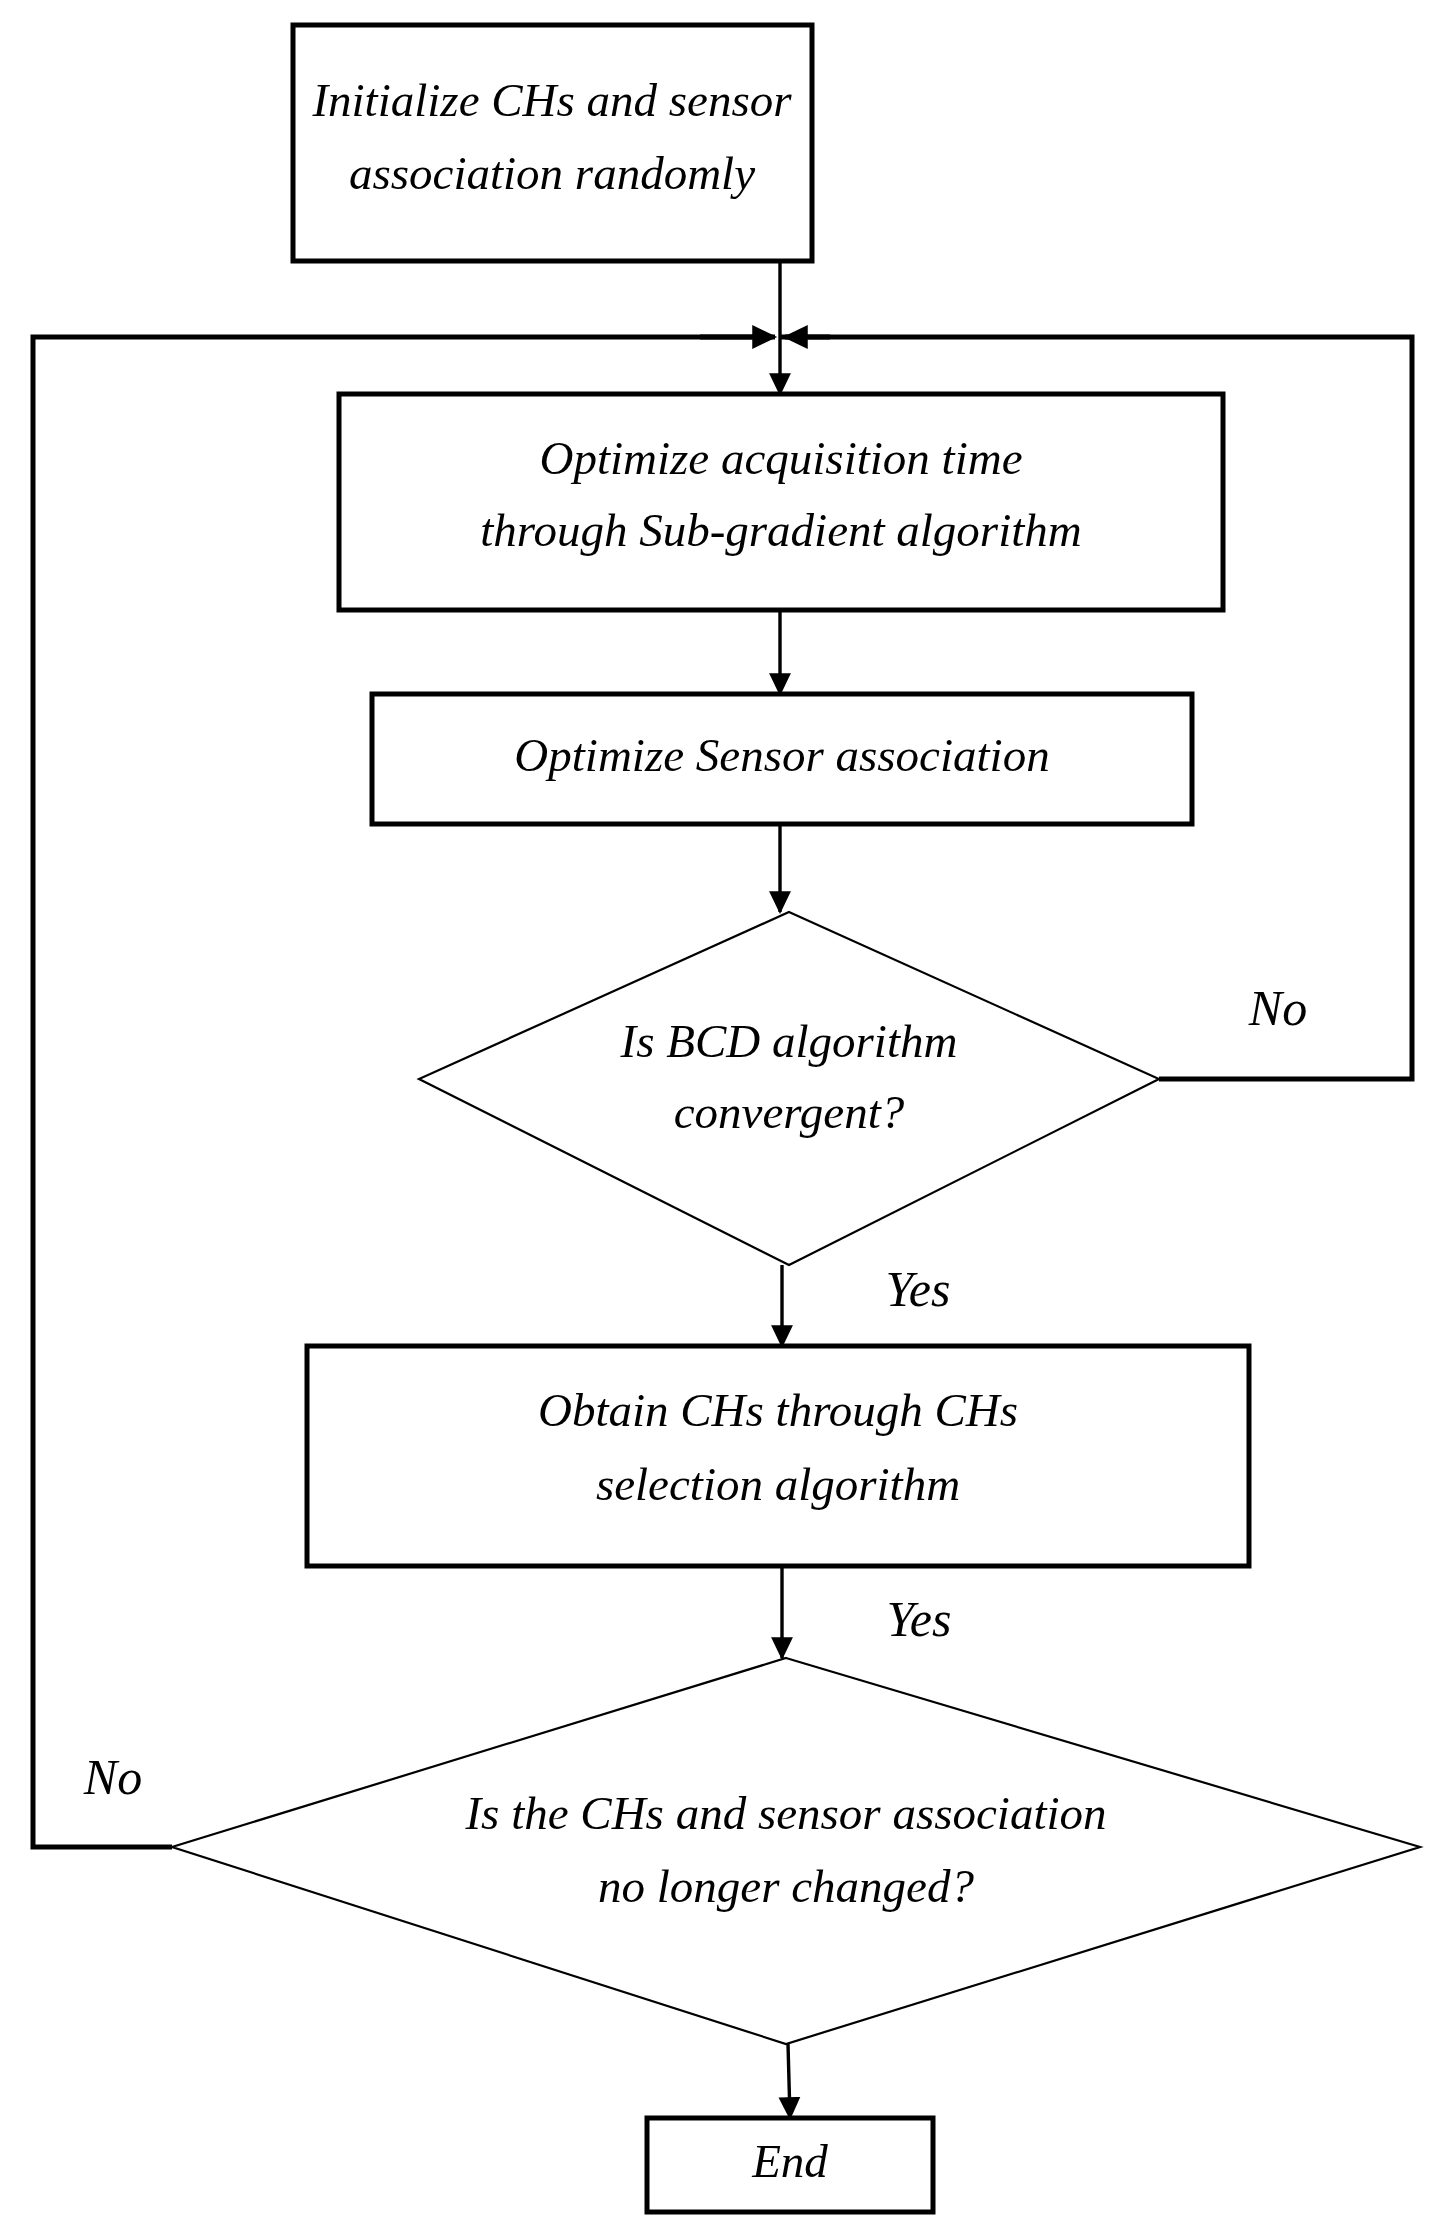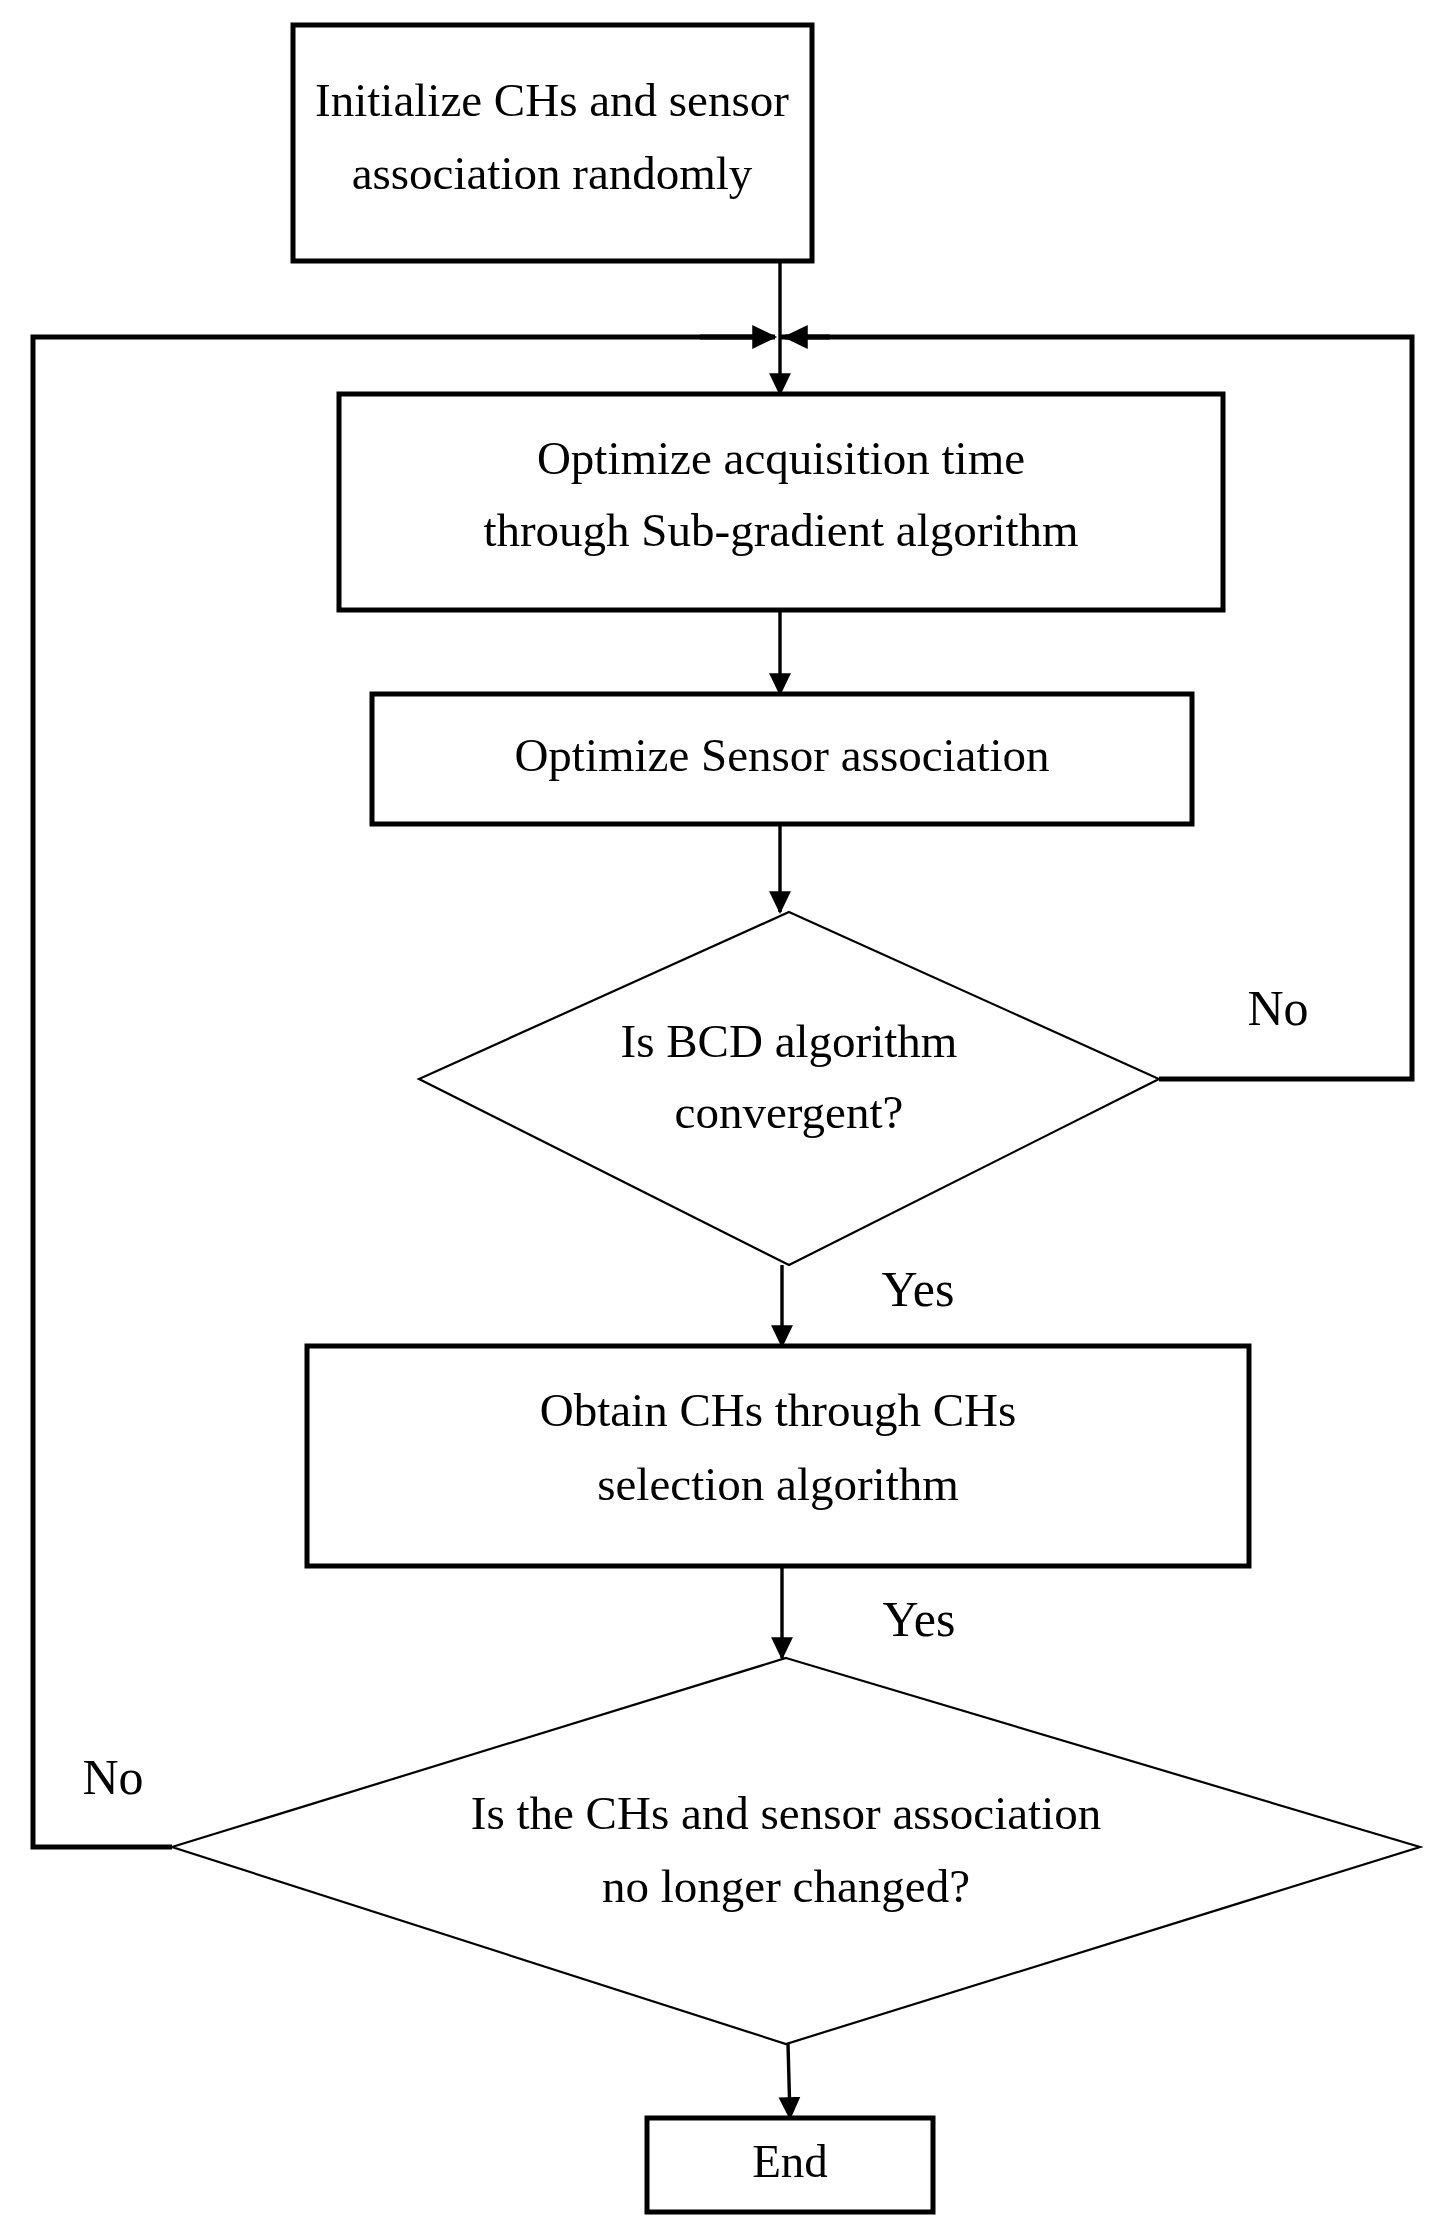--- a/index.html
+++ b/index.html
@@ -7,20 +7,21 @@
     padding: 0;
     background: #ffffff;
   }
   #flowchart-root {
     position: relative;
     width: 1443px;
     height: 2233px;
     background: #ffffff;
     font-family: "Liberation Serif", "DejaVu Serif", serif;
     overflow: hidden;
+    font-style: italic;
   }
   svg.chart-canvas {
     position: absolute;
     top: 0;
     left: 0;
     width: 1443px;
     height: 2233px;
     display: block;
   }
   .node-shape {

